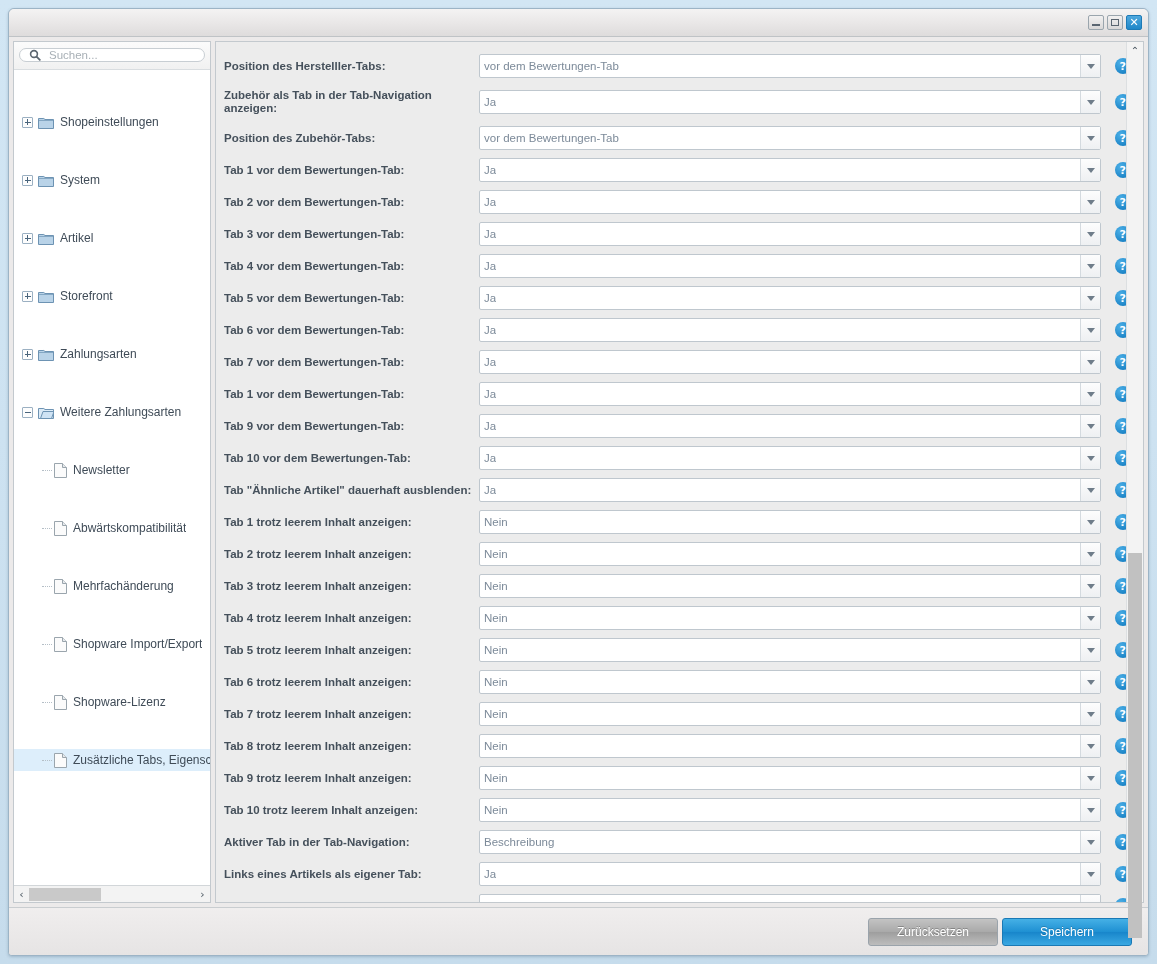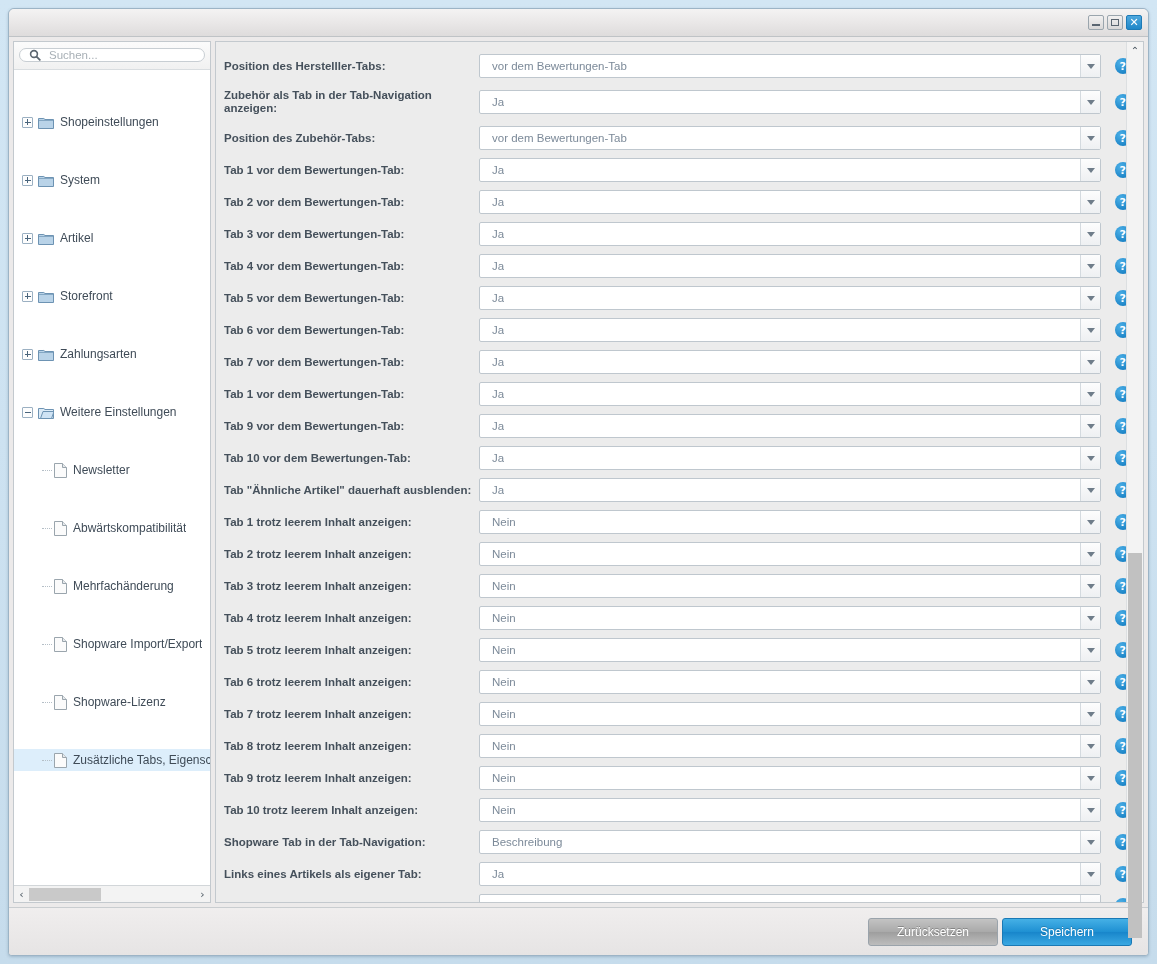--- a/index.html
+++ b/index.html
@@ -157,21 +157,21 @@
     line-height: 13px; padding-right: 6px;
   }
   .row.tall { height: 40px; }
   .field {
     flex: 1 1 auto; height: 24px; background: #fff;
     border: 1px solid #bfc7ce; border-radius: 2px;
     display: flex; align-items: center; position: relative;
     box-shadow: inset 0 1px 0 #fff;
   }
   .field .val {
-    padding-left: 12px; font-size: 11.5px; color: #7c8a99;
+    padding-left: 4px; font-size: 11.5px; color: #7c8a99;
     white-space: nowrap; overflow: hidden;
   }
   .field .arrow {
     position: absolute; right: 0; top: 0; width: 20px; height: 22px;
     border-left: 1px solid #d4dadf;
     background: linear-gradient(180deg,#fdfdfd,#eef0f2);
     display: flex; align-items: center; justify-content: center;
     cursor: pointer;
   }
   .field .arrow::after {
@@ -298,21 +298,21 @@
                 <path d="M0.5 4.5 L15.5 4.5" stroke="#6d93b3" stroke-width=".7" fill="none"></path>
               </svg>
               <span class="tlabel">Zahlungsarten</span>
             </div>
             <div class="tnode">
               <span class="toggle minus"></span>
               <svg class="folder" viewBox="0 0 16 13">
                 <path d="M0.5 2.5 L0.5 12.5 L15.5 12.5 L15.5 3.5 L7 3.5 L5.8 2.5 Z" fill="#dcebf7" stroke="#6d93b3" stroke-width="1"></path>
                 <path d="M2.5 12.5 L5 5.5 L16 5.5 L13.5 12.5 Z" fill="#cfe3f4" stroke="#6d93b3" stroke-width="1"></path>
               </svg>
-              <span class="tlabel">Weitere Einstellungen</span>
+              <span class="tlabel">Weitere Zahlungsarten</span>
             </div>
             <div class="tnode child">
               <span class="dashline"></span>
               <svg class="doc-ico" viewBox="0 0 13 15">
                 <path d="M0.5 0.5 L8.5 0.5 L12.5 4.5 L12.5 14.5 L0.5 14.5 Z" fill="#fbfbfb" stroke="#9aa5ad" stroke-width="1"></path>
                 <path d="M8.5 0.5 L8.5 4.5 L12.5 4.5" fill="#e6e9ec" stroke="#9aa5ad" stroke-width="1"></path>
               </svg>
               <span class="tlabel">Newsletter</span>
             </div>
             <div class="tnode child">
@@ -553,21 +553,21 @@
             </div>
             <div class="row">
               <div class="lbl">Tab 10 trotz leerem Inhalt anzeigen:</div>
               <div class="field">
                 <span class="val">Nein</span>
                 <span class="arrow"></span>
               </div>
               <div class="help">?</div>
             </div>
             <div class="row">
-              <div class="lbl">Shopware Tab in der Tab-Navigation:</div>
+              <div class="lbl">Aktiver Tab in der Tab-Navigation:</div>
               <div class="field">
                 <span class="val">Beschreibung</span>
                 <span class="arrow"></span>
               </div>
               <div class="help">?</div>
             </div>
             <div class="row">
               <div class="lbl">Links eines Artikels als eigener Tab:</div>
               <div class="field">
                 <span class="val">Ja</span>

